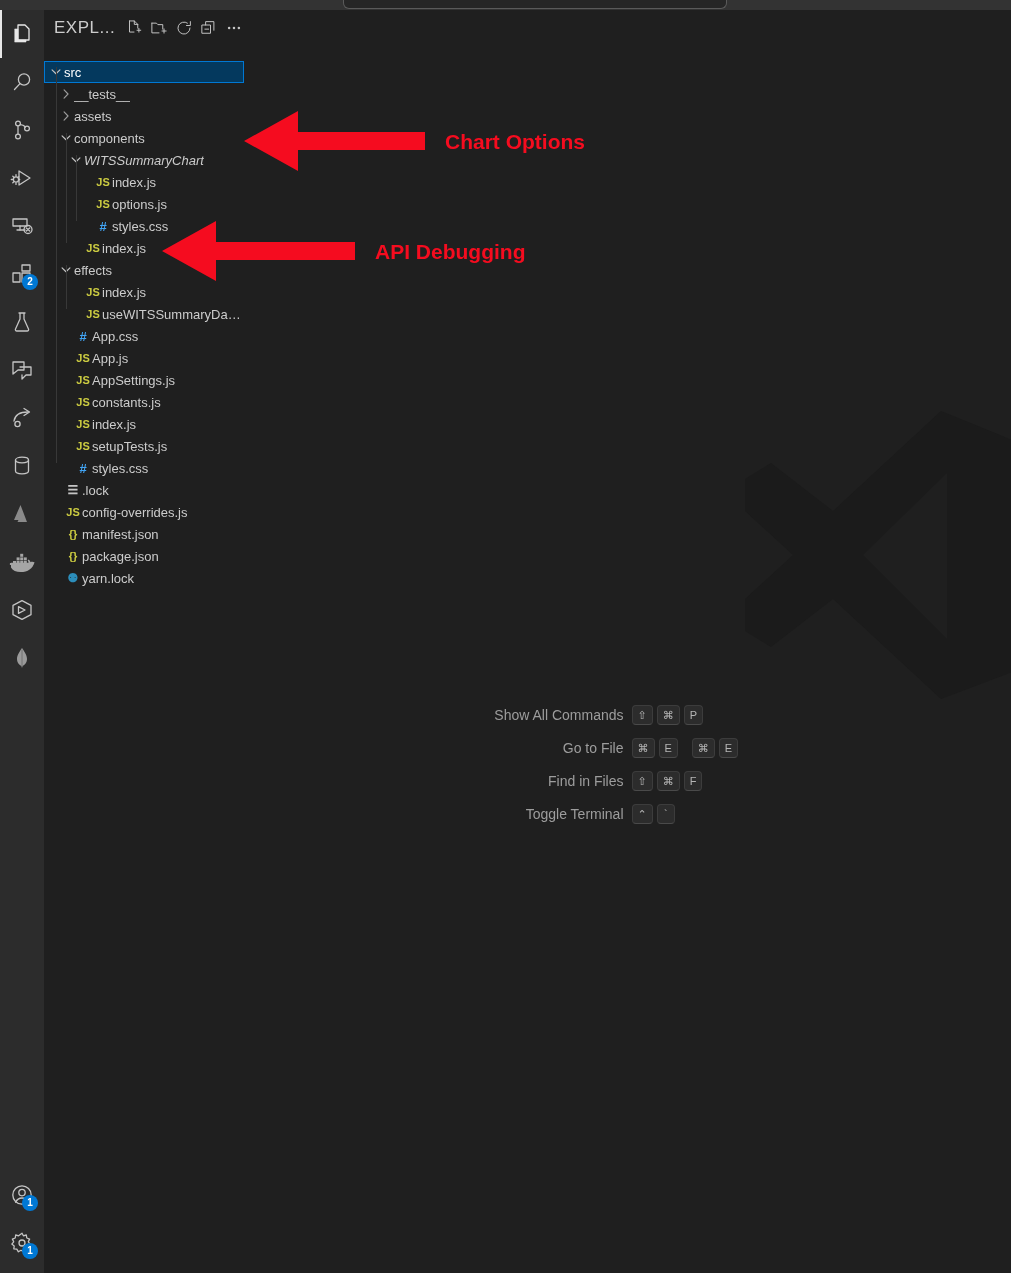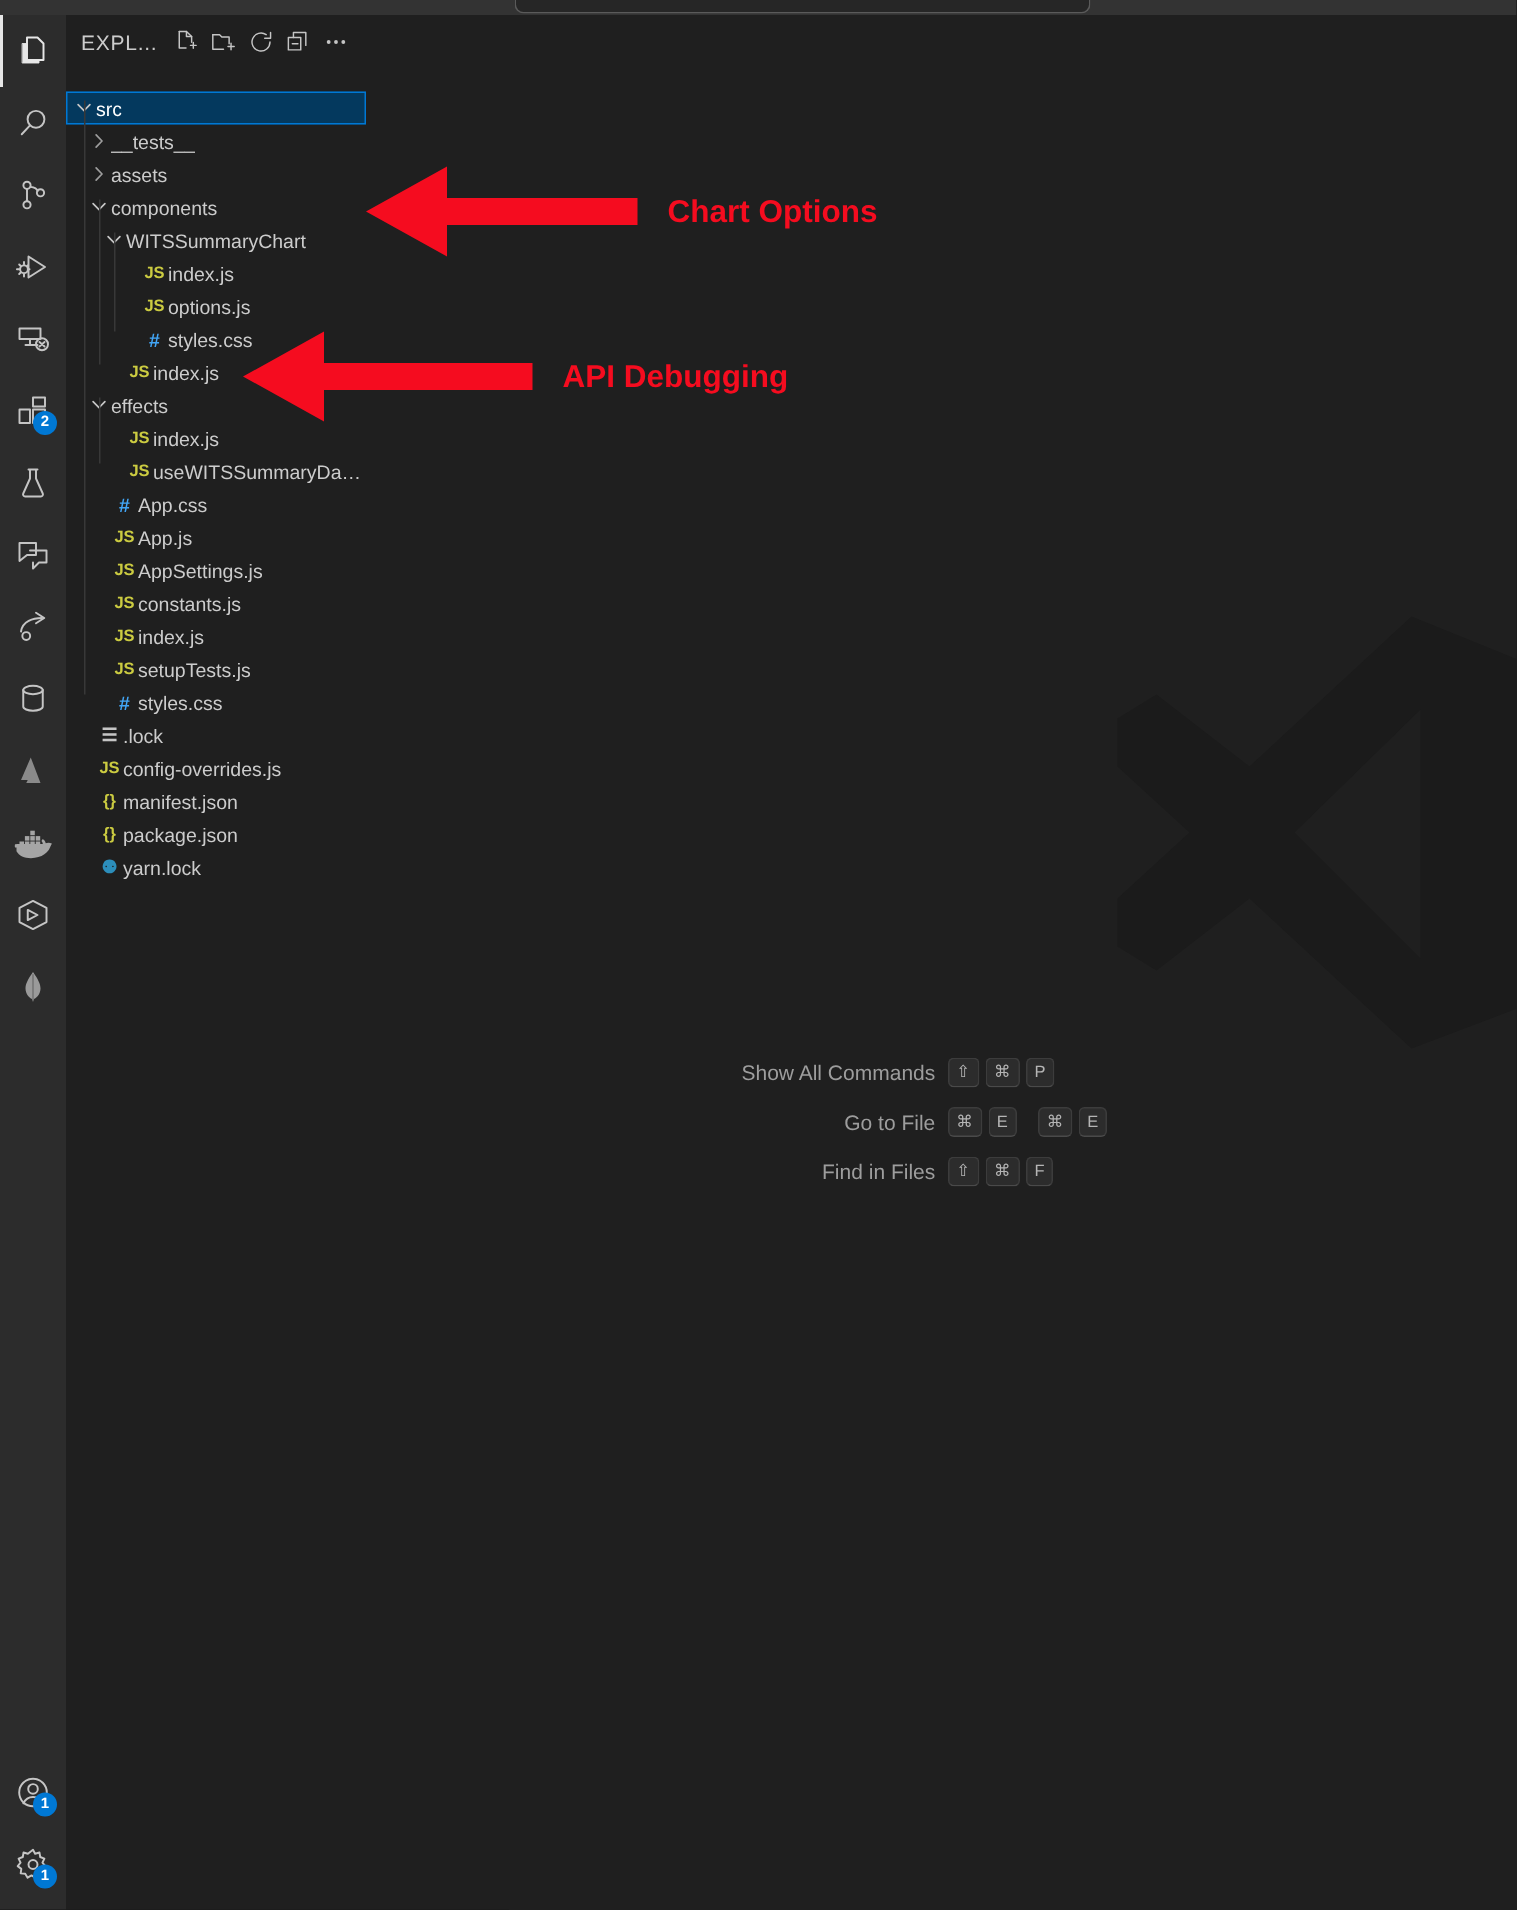--- a/index.html
+++ b/index.html
@@ -54,21 +54,21 @@
   
   .sidebar {
     position: absolute; left: 44px; top: 10px; width: 200px; height: 1263px;
     background: #1f1f1f;
   }
   .sb-header {
     height: 35px; display: flex; align-items: center;
     padding: 0 2px 0 10px;
   }
   .sb-title {
-    font-size: 14px; color: #cccccc; letter-spacing: 0.5px;
+    font-size: 17px; color: #cccccc; letter-spacing: 0.5px;
     text-transform: uppercase; white-space: nowrap; overflow: hidden;
     flex: 0 0 auto; margin-right: 8px;
   }
   .sb-actions { display: flex; align-items: center; gap: 3px; }
   .sb-action {
     width: 22px; height: 22px; display: flex; align-items: center; justify-content: center;
     border-radius: 4px;
   }
   .sb-action svg { display: block; }
 
@@ -388,21 +388,21 @@
           <span class="rlabel">assets</span>
         </div>
         <div class="row" style="padding-left: 14px;">
           <span class="twisty">
             <svg width="14" height="14" viewBox="0 0 16 16">
               <path d="M3.5 5.5 L8 10 L12.5 5.5" fill="none" stroke="#c5c5c5" stroke-width="1.3" stroke-linecap="round" stroke-linejoin="round"></path>
             </svg>
           </span>
           <span class="rlabel">components</span>
         </div>
-        <div class="row" style="padding-left: 24px;">
+        <div class="row" style="padding-left: 24px; font-style: italic;">
           <span class="twisty">
             <svg width="14" height="14" viewBox="0 0 16 16">
               <path d="M3.5 5.5 L8 10 L12.5 5.5" fill="none" stroke="#c5c5c5" stroke-width="1.3" stroke-linecap="round" stroke-linejoin="round"></path>
             </svg>
           </span>
           <span class="rlabel">WITSSummaryChart</span>
         </div>
         <div class="row" style="padding-left: 34px;">
           <span class="twisty blank"></span>
           <span class="ficon js">JS</span>
@@ -540,20 +540,27 @@
           </div>
         </div>
         <div class="wm-row">
           <div class="wm-label">Find in Files</div>
           <div class="wm-keys">
             <span class="keycap">⇧</span>
             <span class="keycap">⌘</span>
             <span class="keycap">F</span>
           </div>
         </div>
+        <div class="wm-row">
+          <div class="wm-label">Toggle Terminal</div>
+          <div class="wm-keys">
+            <span class="keycap">⌃</span>
+            <span class="keycap">`</span>
+          </div>
+        </div>
       </div>
   </div>
 
   <div class="anno-layer">
     <svg width="1011" height="1273" style="position:absolute;left:0;top:0;" id="anno-svg" aria-hidden="true">
         <path d="M244 141 L298 111 L298 132 L425 132 L425 150 L298 150 L298 171 Z" fill="#f50c1f"></path>
         <path d="M162 251 L216 221 L216 242 L355 242 L355 260 L216 260 L216 281 Z" fill="#f50c1f"></path>
       </svg>
     <div class="anno-text" id="anno-text-0" style="left: 445px; top: 130px; color: rgb(245, 12, 31);">Chart Options</div>
     <div class="anno-text" id="anno-text-1" style="left: 375px; top: 240px; color: rgb(245, 12, 31);">API Debugging</div>

